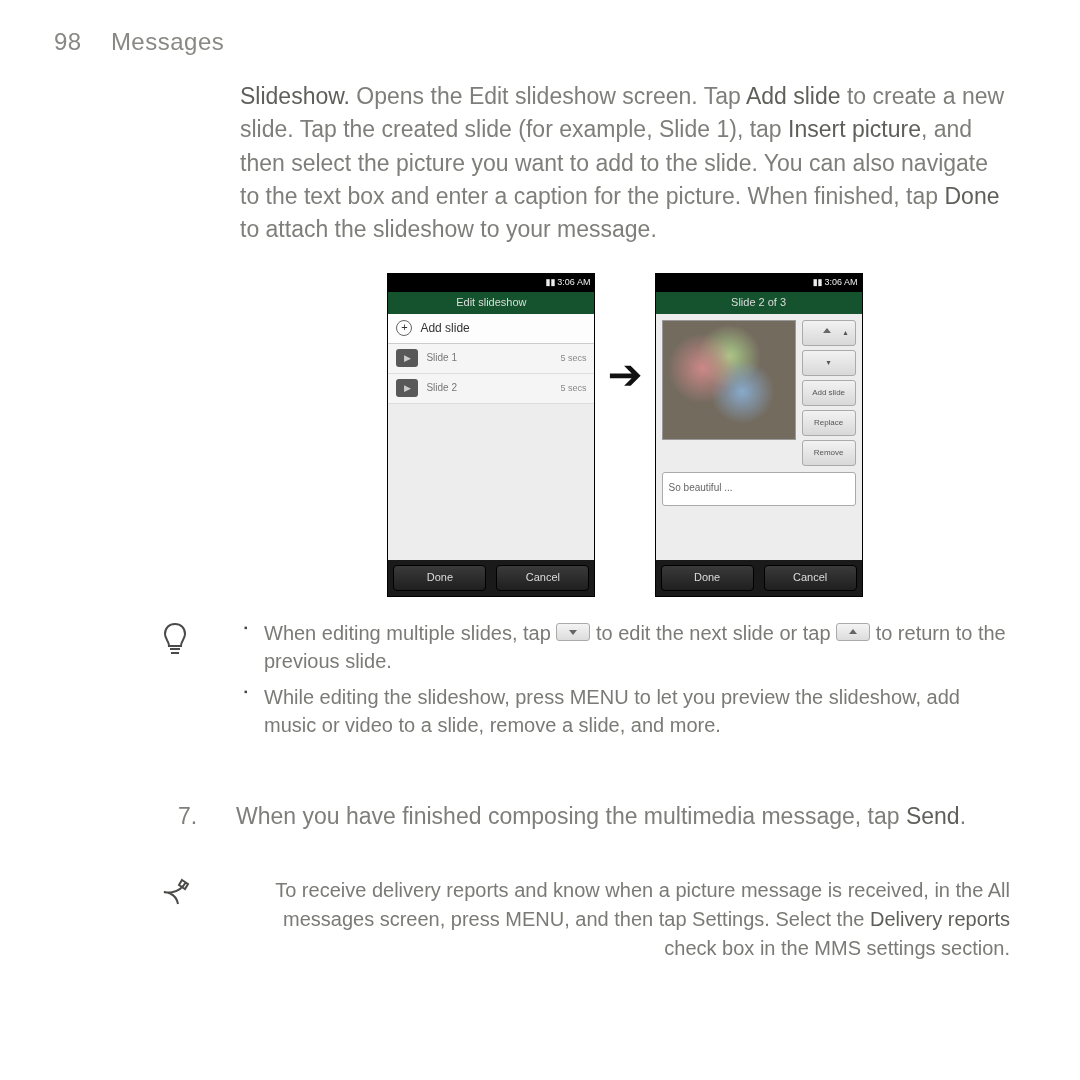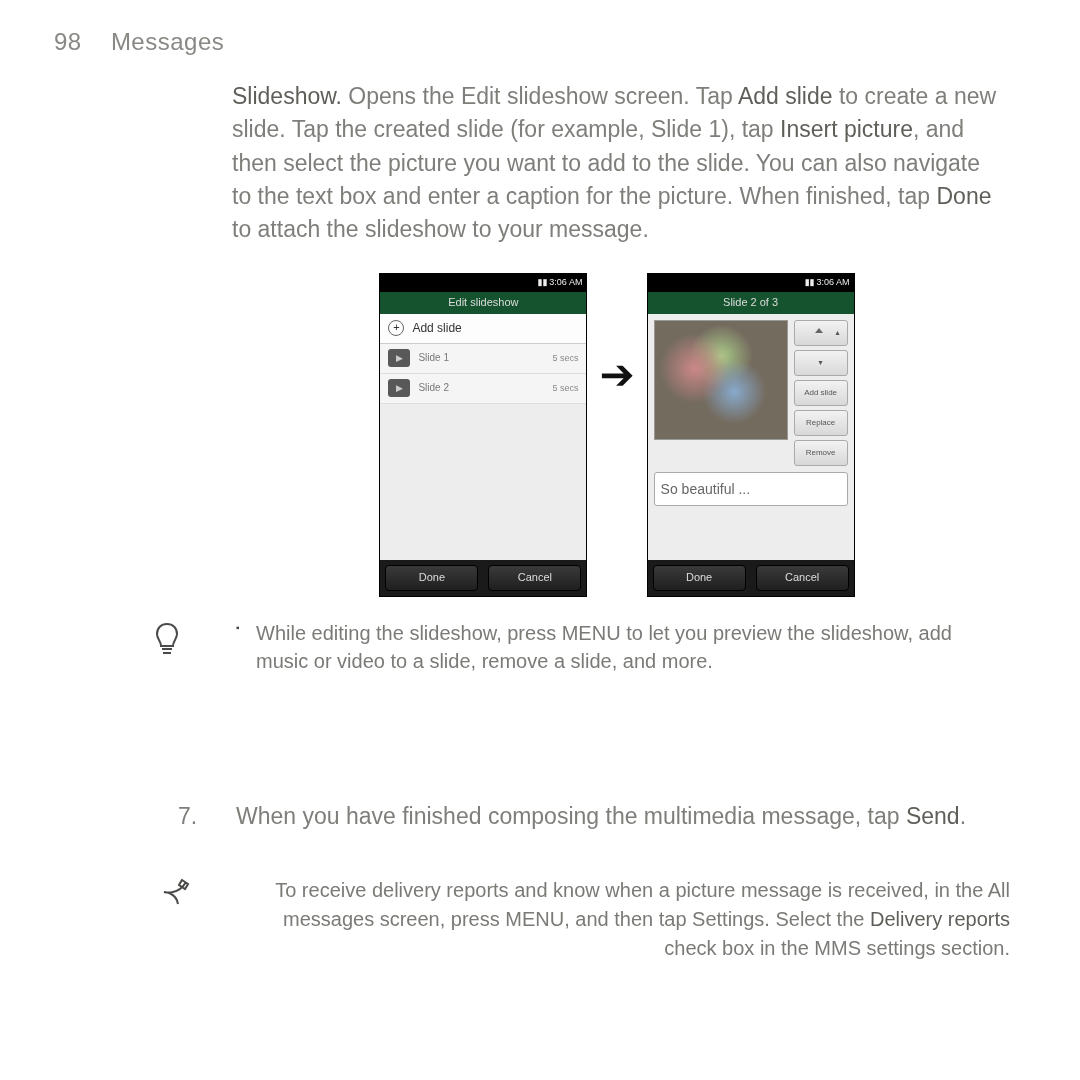--- a/index.html
+++ b/index.html
@@ -17,21 +17,21 @@
     top: 28px;
     left: 54px;
     font-size: 24px;
     color: #888884;
     letter-spacing: 0.5px;
   }
   .page-number { margin-right: 22px; text-align: center; }
   .main {
     position: absolute;
     top: 80px;
-    left: 232px;
+    left: 240px;
     width: 770px;
     font-size: 23px;
     line-height: 1.45;
     color: #7e7e7a;
   }
   .strong { color: #5f5f5a; }
   .screens-row {
     margin-top: 26px;
     display: flex;
     align-items: center;
@@ -139,21 +139,21 @@
     border:1px solid #999;
   }
   .side-btns { width:54px; display:flex; flex-direction:column; gap:4px; }
   .side-btns > div {
     height:26px; background:linear-gradient(#f2f2f2,#d8d8d8); border:1px solid #aaa;
     border-radius:3px; display:flex; align-items:center; justify-content:center;
     font-size:8px; color:#555;
   }
   .caption-box {
     margin-top:6px; background:#fff; border:1px solid #aaa; border-radius:3px;
-    height:22px; padding:16px 6px; display:flex; align-items:center; font-size:14px; color:#666;
+    height:22px; padding:16px 6px; display:flex; align-items:center; font-size:10px; color:#666;
   }
   .tips-block {
     margin-top: 22px;
     position: relative;
   }
   .tip-icon {
     position: absolute;
     left: -80px;
     top: 2px;
     font-size: 32px;
@@ -260,20 +260,23 @@
     </div>
   </div>
 
   <div class="tips-block">
     <div class="tip-icon">
       <svg width="30" height="36" viewBox="0 0 30 36">
           <path fill="none" stroke="#4a4a48" stroke-width="2" d="M15 3c6 0 10 4 10 10 0 5-4 7-4 12H9c0-5-4-7-4-12C5 7 9 3 15 3zM10 28h10M11 32h8"></path>
         </svg>
     </div>
     <ul class="tips">
+      <li>
+        <span>When editing multiple slides, tap </span><span class="inline-btn down"></span><span> to edit the next slide or tap </span><span class="inline-btn up"></span><span> to return to the previous slide.</span>
+      </li>
       <li>While editing the slideshow, press MENU to let you preview the slideshow, add music or video to a slide, remove a slide, and more.</li>
     </ul>
   </div>
 </div>
 
 <div class="step7">
   <span class="num">7.</span>
   <div class="body">
     <span>When you have finished composing the multimedia message, tap </span><span class="strong">Send</span><span>.</span>
   </div>

